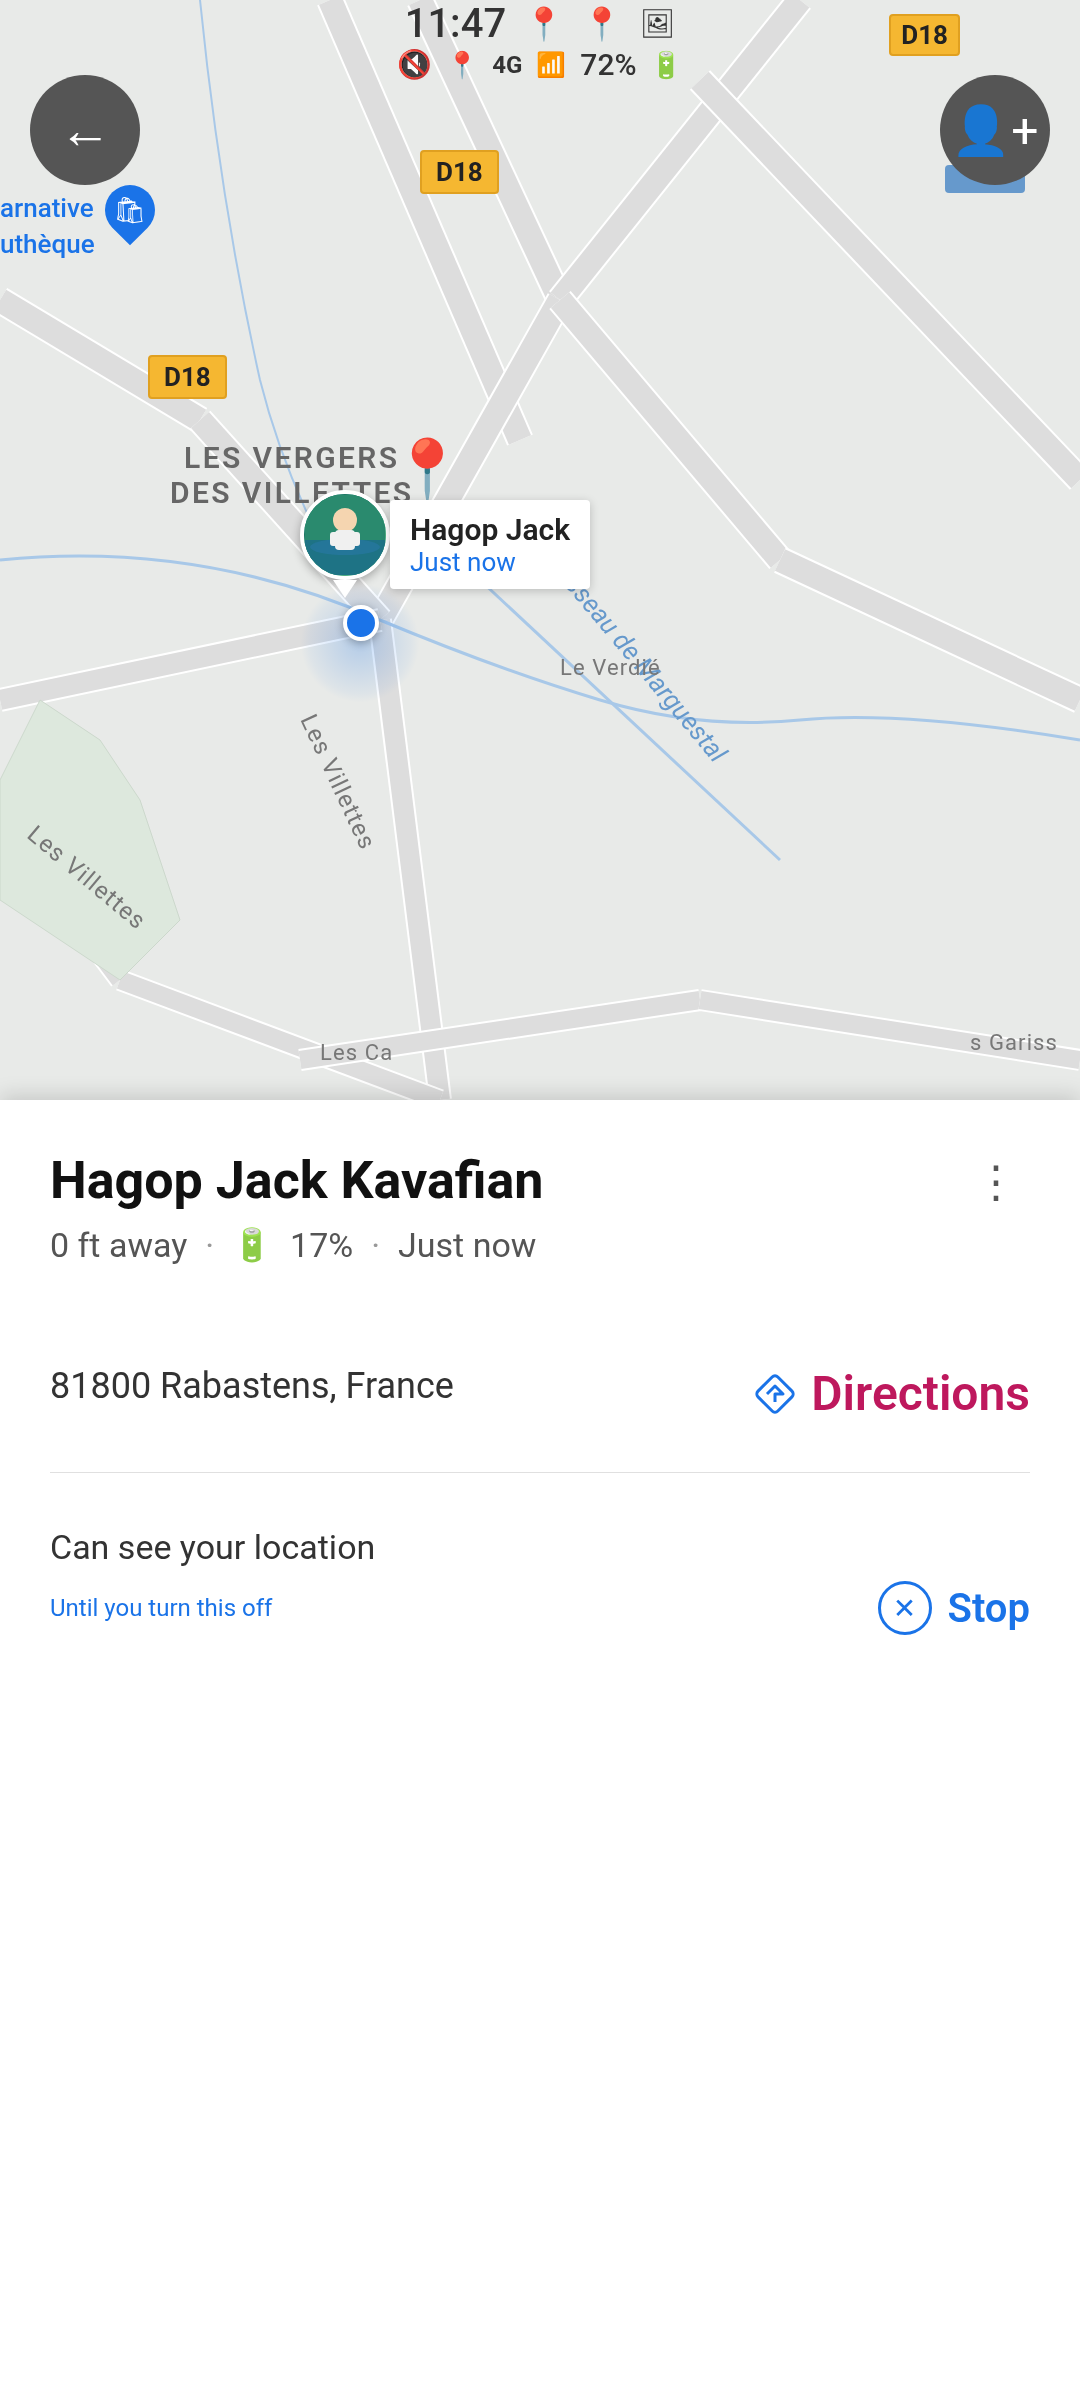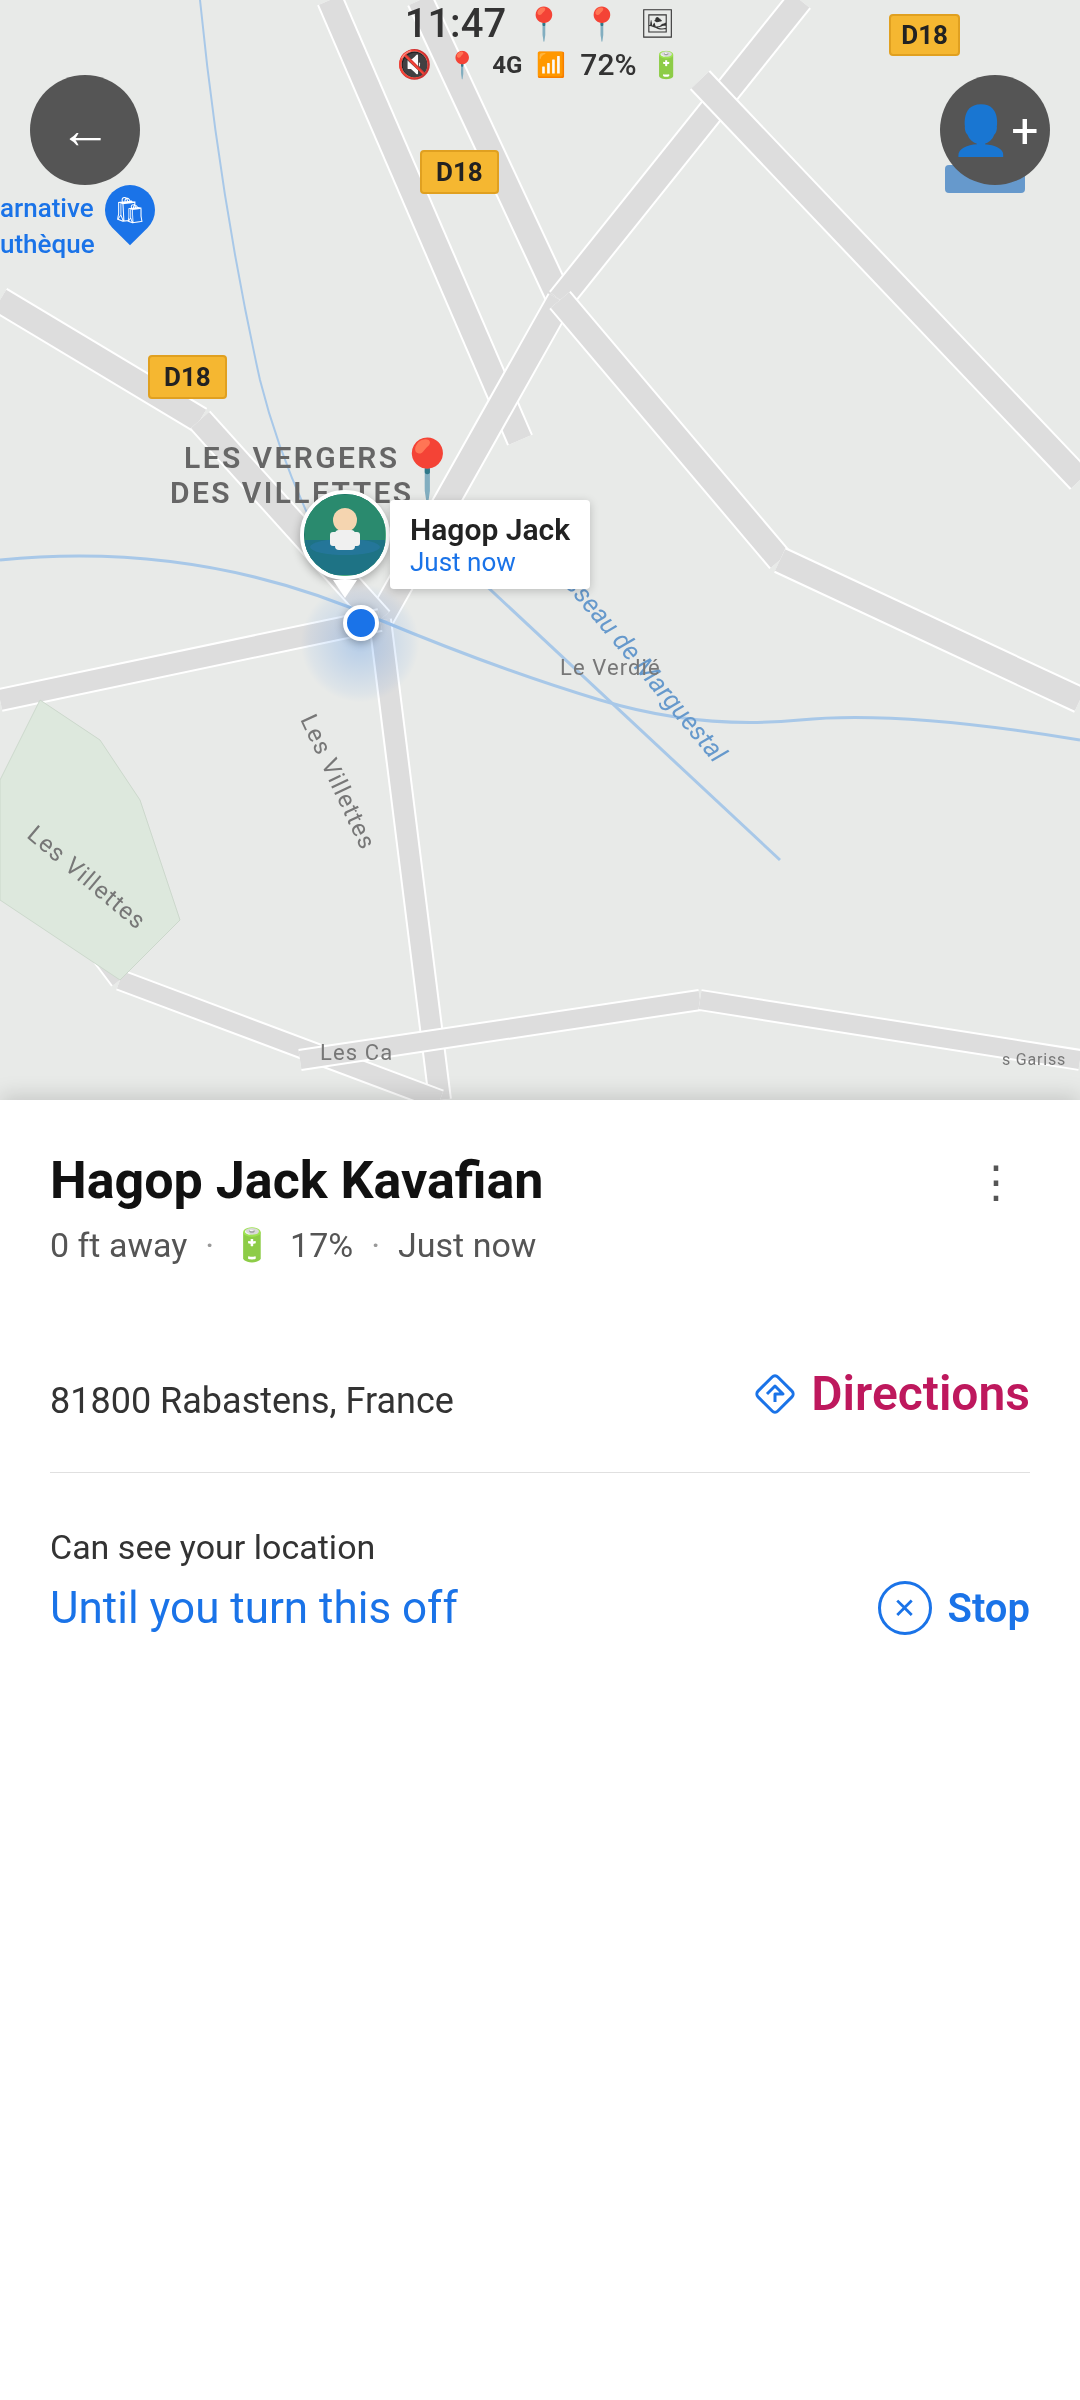--- a/index.html
+++ b/index.html
@@ -316,21 +316,21 @@
       cursor: pointer;
       font-size: 44px;
       color: #555;
       line-height: 1;
       letter-spacing: 2px;
     }
 
     
     .location-row {
       display: flex;
-      align-items: flex-end;
+      align-items: flex-start;
       justify-content: space-between;
       padding: 40px 0;
       margin-bottom: 10px;
     }
 
     .location-address {
       font-size: 36px;
       color: #333;
       font-weight: 400;
     }
@@ -367,21 +367,21 @@
     }
 
     .sharing-row {
       display: flex;
       align-items: center;
       justify-content: space-between;
       margin-top: 10px;
     }
 
     .sharing-subtitle {
-      font-size: 44px;
+      font-size: 24px;
       color: #1a73e8;
       font-weight: 400;
     }
 
     .stop-btn {
       display: flex;
       align-items: center;
       gap: 16px;
       cursor: pointer;
     }
@@ -550,21 +550,21 @@
   <div class="map-water-label" style="top:640px; left:500px; transform:rotate(50deg); font-size:26px; color:#6699cc;">Ruisseau de Marguestal</div>
 
   <div class="map-label" style="top:710px; left:320px; transform:rotate(65deg); font-size:24px; transform-origin:top left;">Les Villettes</div>
 
   <div class="map-label" style="top:820px; left:40px; transform:rotate(40deg); font-size:24px; transform-origin:top left;">Les Villettes</div>
 
   <div class="map-label" style="top:655px; left:560px; font-size:22px;">Le Verdié</div>
 
   <div class="map-label" style="top:1040px; left:320px; font-size:22px;">Les Ca</div>
 
-  <div class="map-label" style="top:1030px; right:14px; font-size:16px;margin-top:20px;">s Gariss</div>
+  <div class="map-label" style="top:1030px; right:22px; font-size:22px;">s Gariss</div>
 
 </div>
 
 <div class="bottom-sheet">
   <div class="bottom-sheet-content">
 
     <div class="person-header">
       <div class="person-info">
         <div class="person-name">Hagop Jack Kavafian</div>
         <div class="person-meta">

